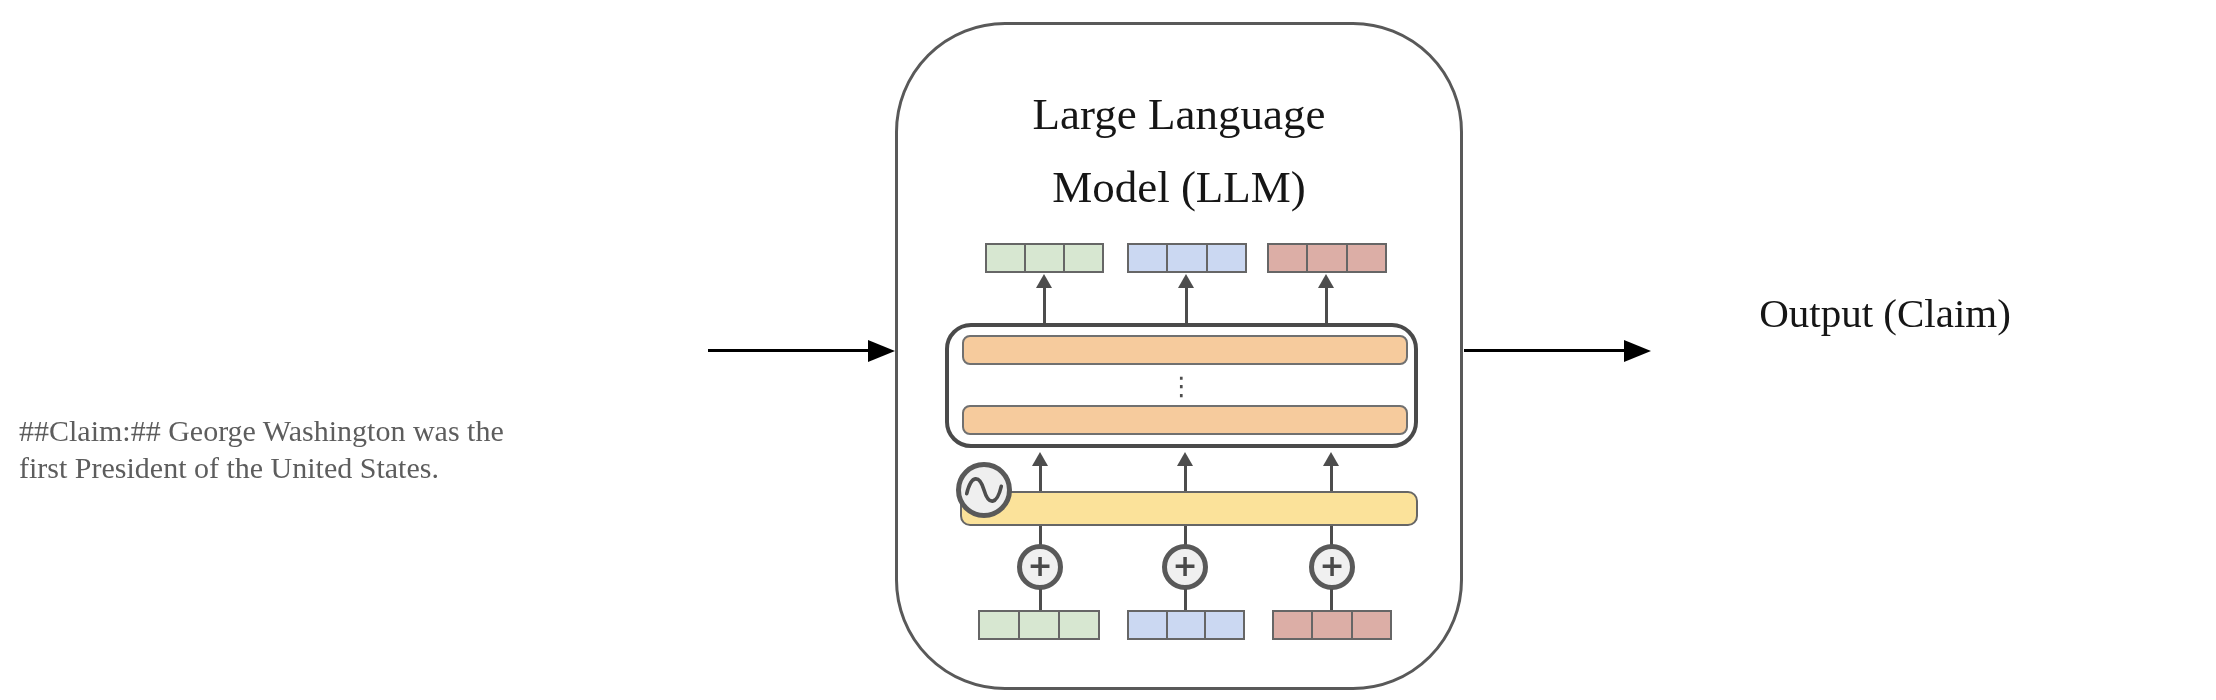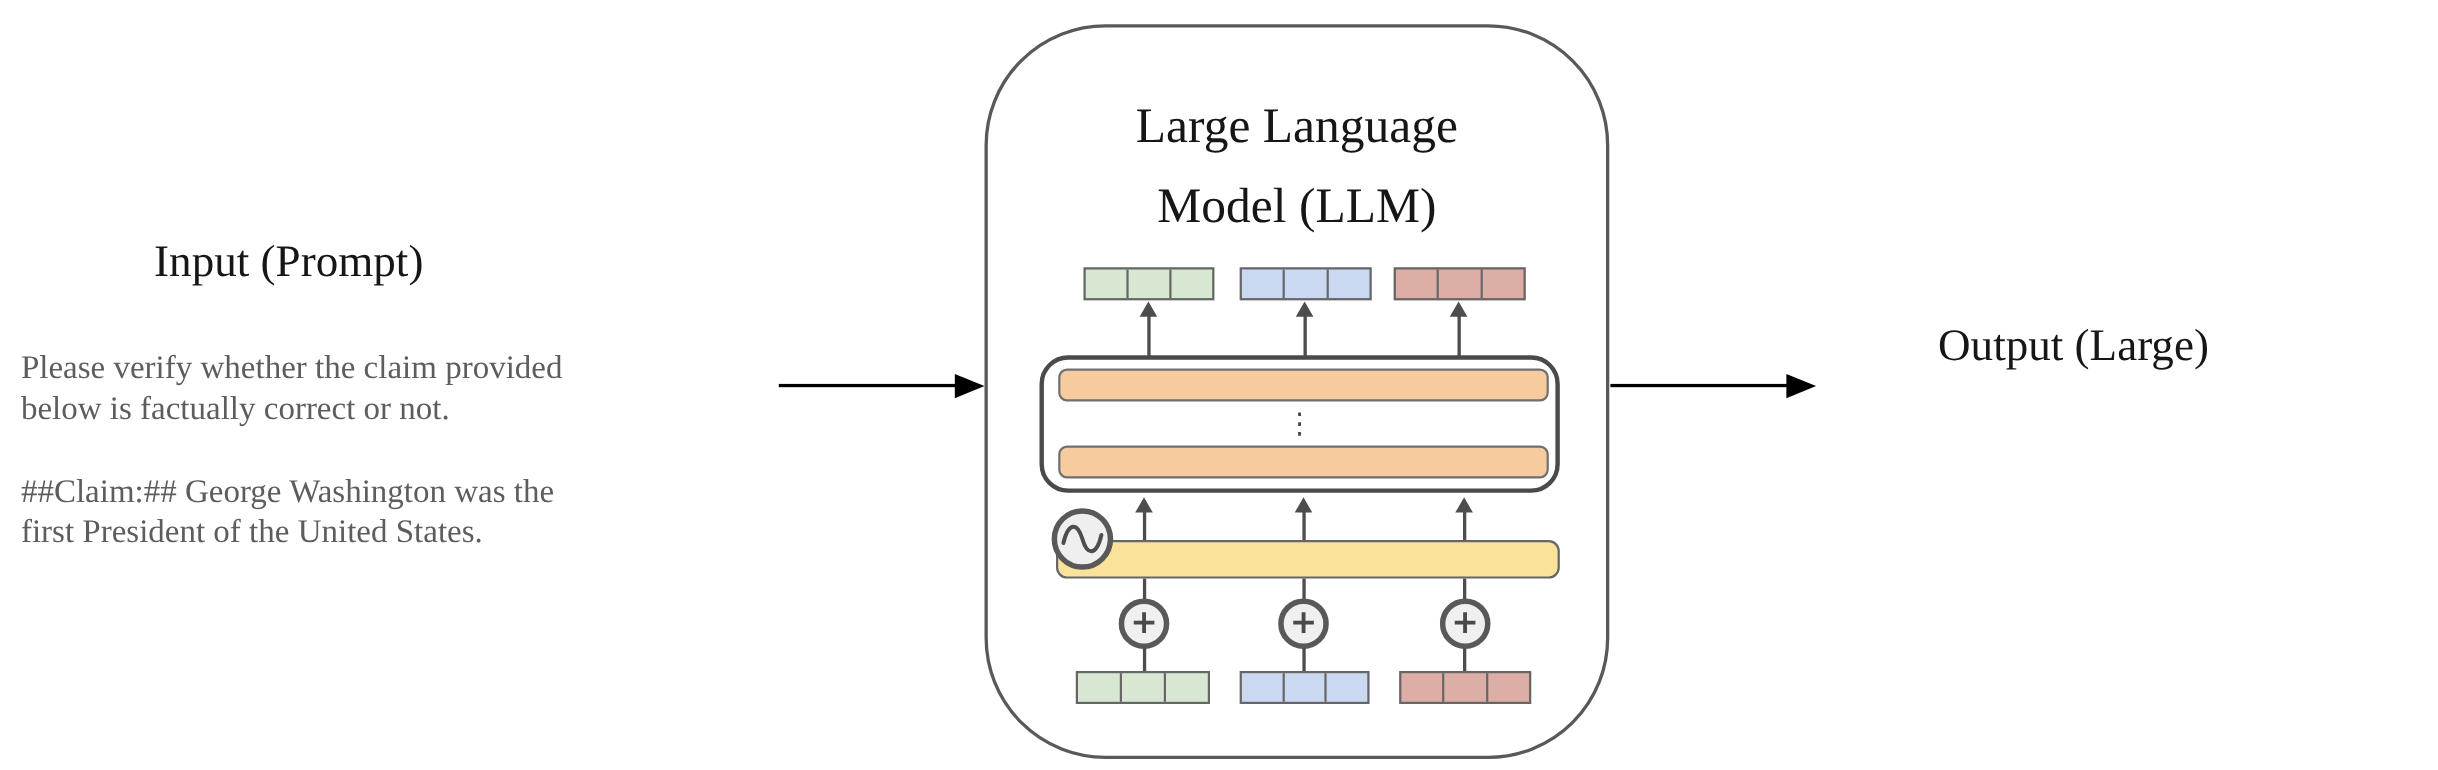--- a/index.html
+++ b/index.html
@@ -5,21 +5,21 @@
   html,body { margin:0; padding:0; background:#ffffff; }
   .canvas {
     position:relative; width:2216px; height:700px; background:#ffffff;
     font-family:"Liberation Serif","DejaVu Serif",serif; overflow:hidden;
   }
   .heading { position:absolute; margin:0; font-weight:normal; color:#161616; text-align:center; white-space:pre-line; }
   .body    { position:absolute; margin:0; font-size:30px; line-height:37px; color:#5d5d5d; white-space:pre-line; }
 
   .input-title  { left:0px;    top:213px; width:525px; font-size:41px; }
   .para1        { left:19px;   top:316px; width:520px; }
-  .para2        { left:19px;   top:428px; width:520px; }
+  .para2        { left:19px;   top:412px; width:520px; }
 
   .llm-title    { left:895px;  top:78px;  width:568px; font-size:45px; line-height:73px; }
   .output-title { left:1640px; top:289px; width:490px; font-size:41px; }
   .output-text  { left:1620px; top:390px; width:530px; text-align:center; }
 
   
   .hline { position:absolute; height:3px; background:#000; }
   .hhead { position:absolute; width:0; height:0;
            border-top:11px solid transparent; border-bottom:11px solid transparent;
            border-left:27px solid #000; }
@@ -77,23 +77,20 @@
     display:flex; align-items:center; justify-content:center;
     font-family:"DejaVu Sans",sans-serif; font-size:30px; font-weight:bold; color:#4a4a4a;
     line-height:1; padding-bottom:2px;
   }
 </style>
 </head>
 <body>
 
 <div class="canvas">
 
-  <h2 class="heading input-title">Input (Prompt)</h2>
-  <p class="body para1">Please verify whether the claim provided
-below is factually correct or not.</p>
   <p class="body para2">##Claim:## George Washington was the
 first President of the United States.</p>
 
   <div class="hline" style="left:708px; top:349px; width:166px;"></div>
   <div class="hhead" style="left:868px; top:340px;"></div>
 
   <div class="llm-box"></div>
   <h2 class="heading llm-title">Large Language
 Model (LLM)</h2>
 
@@ -164,15 +161,15 @@
   </div>
   <div class="strip strip-red" style="left:1272px; top:610px; width:120px;">
     <span></span>
       <span></span>
       <span></span>
   </div>
 
   <div class="hline" style="left:1464px; top:349px; width:162px;"></div>
   <div class="hhead" style="left:1624px; top:340px;"></div>
 
-  <h2 class="heading output-title">Output (Large)</h2>
+  <h2 class="heading output-title">Output (Claim)</h2>
 
 </div>
 
 </body></html>

